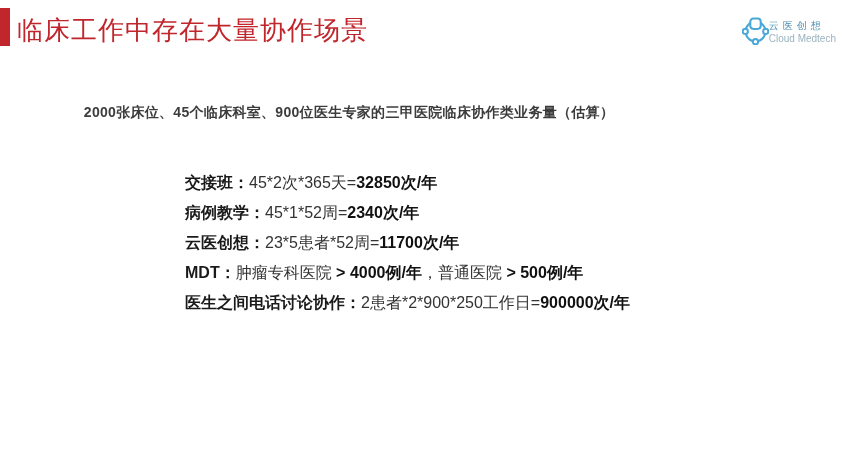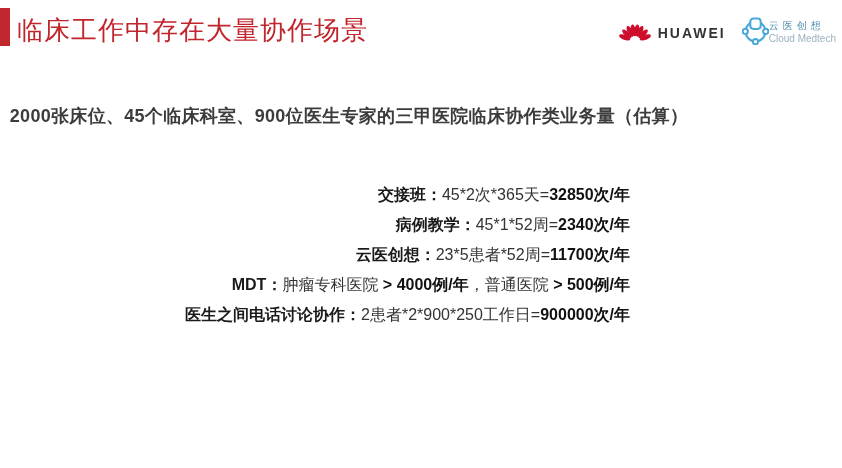--- a/index.html
+++ b/index.html
@@ -34,60 +34,43 @@
   }
   .cloud-logo { display: flex; align-items: center; gap: 0; }
   .cloud-names { display: flex; flex-direction: column; line-height: 1.25; }
   .cloud-cn { font-size: 10px; color: #4e8fae; letter-spacing: 4px; white-space: nowrap; }
   .cloud-en { font-size: 10px; color: #9ab3c0; white-space: nowrap; }
 
   
   .heading {
     position: absolute; top: 104px; left: 0;
     width: 698px; text-align: center;
-    font-size: 18px; font-weight: 600; color: #3c3c3c;
+    font-size: 14px; font-weight: 600; color: #3c3c3c;
     letter-spacing: 0.3px;
     white-space: nowrap;
   }
   .metric-list {
-    position: absolute; left: 185px; top: 180px;
-    font-size: 16px; color: #333333; text-align: right;
+    position: absolute; left: 185px; top: 168px;
+    font-size: 16px; color: #333333;
   }
   .metric-row {
     height: 30px; line-height: 30px;
     white-space: nowrap;
   }
   .lbl  { font-weight: bold; color: #1a1a1a; }
   .reg  { font-weight: normal; color: #333333; }
   .bold { font-weight: bold; color: #111111; }
 </style>
 </head>
 <body>
 
 <div class="accent-bar"></div>
 <div class="slide-title">临床工作中存在大量协作场景</div>
 
 <div class="logos">
-  <div class="huawei-logo">
-    <span>
-      <svg width="34" height="22" viewBox="0 0 40 26">
-        <g fill="#ce0e2d">
-          <ellipse cx="20" cy="12" rx="2.9" ry="7" transform="rotate(-70 20 25)"></ellipse>
-          <ellipse cx="20" cy="12" rx="2.9" ry="7" transform="rotate(-48 20 25)"></ellipse>
-          <ellipse cx="20" cy="12" rx="2.9" ry="7" transform="rotate(-27 20 25)"></ellipse>
-          <ellipse cx="20" cy="12" rx="2.9" ry="7" transform="rotate(-9 20 25)"></ellipse>
-          <ellipse cx="20" cy="12" rx="2.9" ry="7" transform="rotate(9 20 25)"></ellipse>
-          <ellipse cx="20" cy="12" rx="2.9" ry="7" transform="rotate(27 20 25)"></ellipse>
-          <ellipse cx="20" cy="12" rx="2.9" ry="7" transform="rotate(48 20 25)"></ellipse>
-          <ellipse cx="20" cy="12" rx="2.9" ry="7" transform="rotate(70 20 25)"></ellipse>
-        </g>
-      </svg>
-    </span>
-    <span class="huawei-wordmark">HUAWEI</span>
-  </div>
 
   <div class="cloud-logo">
     <span>
       <svg width="27" height="29" viewBox="0 0 28 30">
         <g fill="none" stroke="#4aa8d8" stroke-width="2.1">
           <circle cx="14" cy="16" r="10.3"></circle>
           <circle cx="3.4" cy="16" r="2.7" fill="#ffffff"></circle>
           <circle cx="24.6" cy="16" r="2.7" fill="#ffffff"></circle>
           <circle cx="14" cy="26.6" r="2.7" fill="#ffffff"></circle>
           <rect x="8.6" y="2.6" width="10.8" height="10.8" rx="3.2" fill="#ffffff"></rect>

